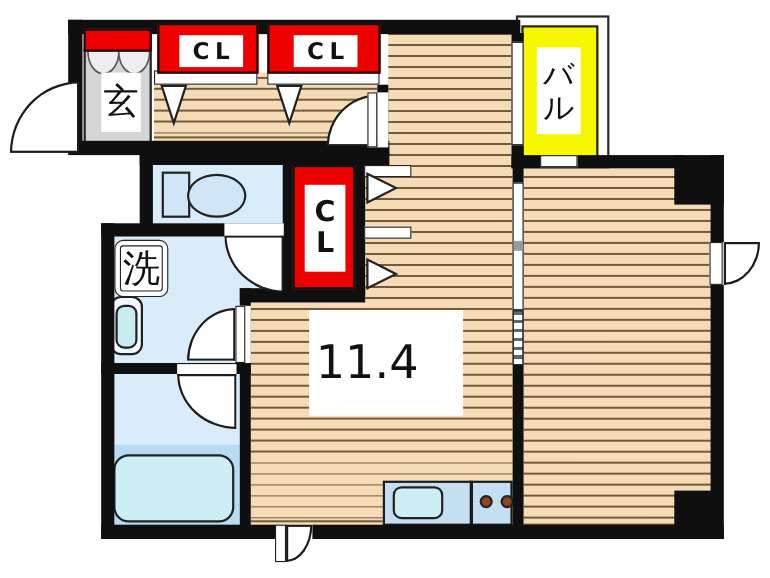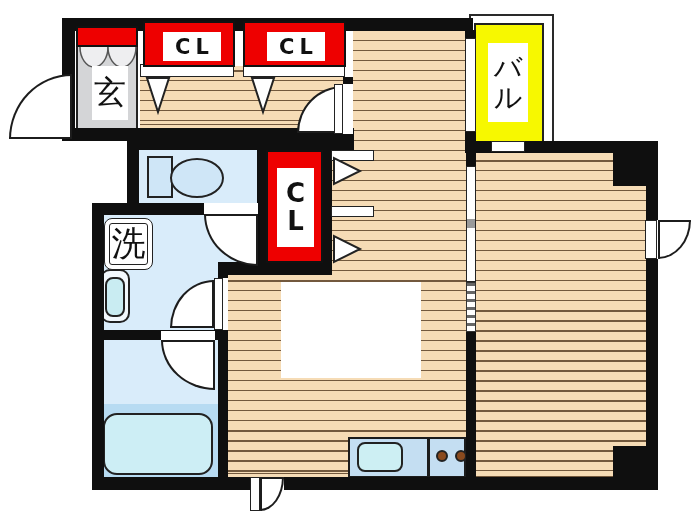--- a/index.html
+++ b/index.html
@@ -135,15 +135,16 @@
       <span>L</span>
     </div>
   <div class="lbl stack" style="left:488px;top:43px;width:40px;height:79px;font-size:28px;">
       <span>バ</span>
       <span>ル</span>
     </div>
   <div class="lbl" style="left:104px;top:218px;width:49px;height:52px;font-size:34px;border:1.5px solid #222;border-radius:8px;outline:1.5px solid #222;outline-offset:-6px;">
       <span>洗</span>
     </div>
   <div class="lbl stack" style="left:281px;top:282px;width:140px;height:96px;font-size:42px;align-items:flex-start;padding-left:6px;">
+      <span>11.4</span>
     </div>
 
 </div>
 
 </body></html>

